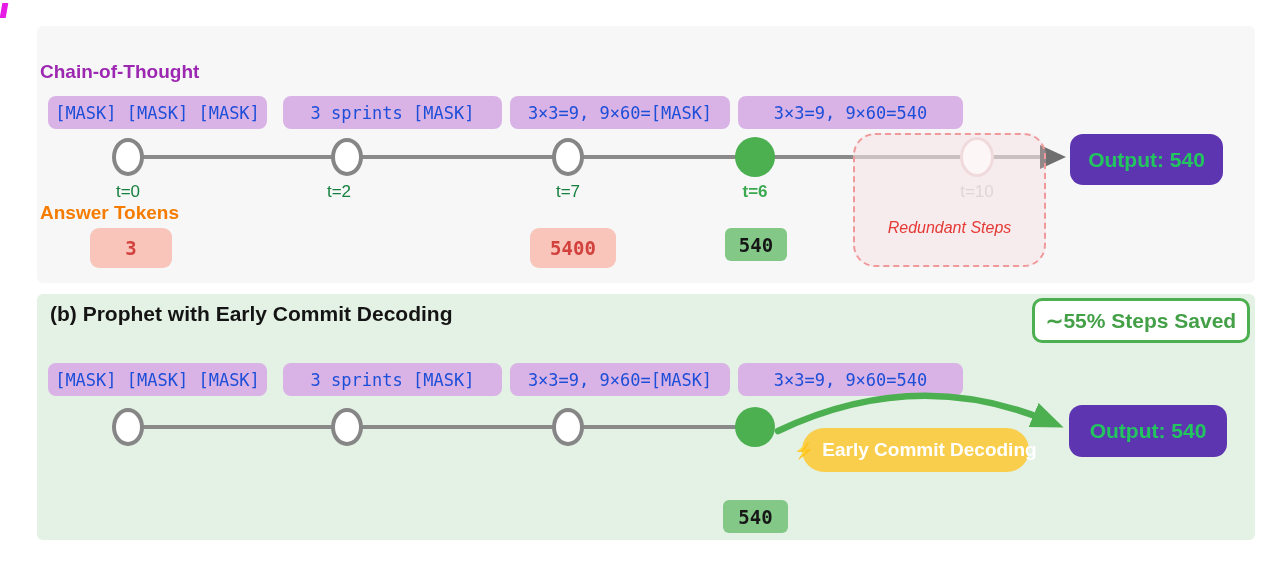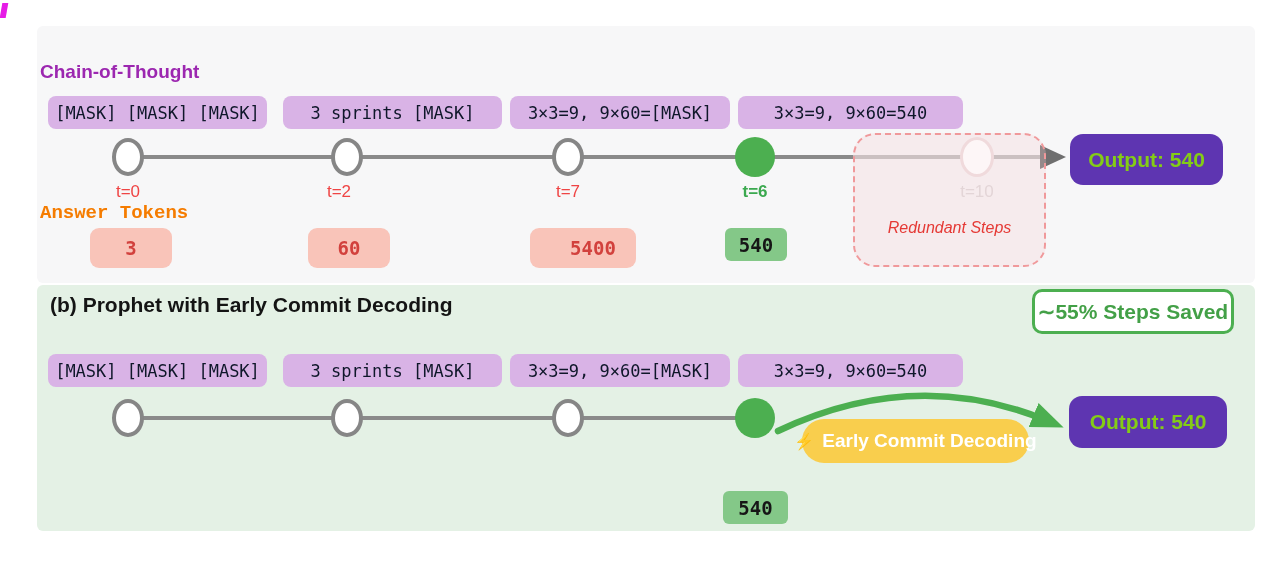--- a/index.html
+++ b/index.html
@@ -9,61 +9,61 @@
   }
   .mono{font-family:"DejaVu Sans Mono",monospace;}
 
   
   .corner-artifact{position:absolute;left:1px;top:3px;width:6px;height:15px;
     background:var(--magenta,#e61ce6);transform:skewX(-10deg);}
 
   
   .panel{position:absolute;left:37px;width:1218px;border-radius:6px;}
   .panel-a{top:26px;height:257px;background:var(--panel-a-bg,#f7f7f8);}
-  .panel-b{top:285px;height:246px;background:var(--panel-b-bg,#e4f1e5);text-decoration:underline;}
+  .panel-b{top:294px;height:246px;background:var(--panel-b-bg,#e4f1e5);text-decoration:underline;}
 
   .panel-title{position:absolute;font-size:21px;font-weight:bold;color:#141414;white-space:nowrap;}
   .section-label{position:absolute;font-size:19px;font-weight:bold;white-space:nowrap;}
   .cot-label{color:var(--purple-accent,#9c27b0);text-align:right;}
   .answer-label{color:var(--orange-accent,#f57c00);}
 
   .cot-box{position:absolute;height:33px;border-radius:8px;background:var(--cot-box,#d9b3e6);
-    color:#0f172a;font-size:17px;display:flex;align-items:center;justify-content:center;white-space:nowrap;}
+    color:#1d4ed8;font-size:17px;display:flex;align-items:center;justify-content:center;white-space:nowrap;}
 
   .tl-line{position:absolute;height:4px;background:var(--gray-line,#8a8a8a);}
   .tl-line.faded{opacity:.55;}
   .arrowhead-a{position:absolute;width:0;height:0;border-left:26px solid #6f6f6f;
     border-top:12px solid transparent;border-bottom:12px solid transparent;}
 
   .node{position:absolute;width:32px;height:38px;border-radius:50%;background:#fff;
     border:4px solid #868686;box-sizing:border-box;}
   .node-green{position:absolute;width:40px;height:40px;border-radius:50%;
     background:var(--green-main,#4caf50);}
   .node-faded{position:absolute;width:34px;height:40px;border-radius:50%;background:#fdf6f7;
     border:3px solid #f0dadc;box-sizing:border-box;z-index:4;}
 
-  .t-label{position:absolute;width:72px;text-align:center;font-size:17px;color:#ef4444;white-space:nowrap;}
+  .t-label{position:absolute;width:72px;text-align:center;font-size:17px;color:#15803d;white-space:nowrap;}
   .t-label.current{color:#3ba94f;font-weight:bold;}
   .t-label.ghost{color:#e3d5d7;z-index:4;}
 
   .token-box{position:absolute;height:40px;border-radius:9px;background:var(--token-box,#f9c4b9);
     color:var(--token-text,#d2413d);font-size:19px;font-weight:bold;
     display:flex;align-items:center;justify-content:center;}
   .final-token{position:absolute;height:33px;border-radius:6px;background:var(--token-final-bg,#84c888);
     color:#161616;font-size:19px;font-weight:bold;display:flex;align-items:center;justify-content:center;}
 
   .redundant-box{position:absolute;left:816px;top:107px;width:189px;height:130px;border-radius:22px;
     border:2px dashed #f0999b;background:rgba(244,205,210,0.28);z-index:3;}
   .redundant-label{position:absolute;left:0;right:0;bottom:28px;text-align:center;
     color:var(--red-accent,#e53935);font-size:16px;font-weight:normal;font-style:italic;}
 
   .output-box{position:absolute;background:var(--output-bg,#5e35b1);border-radius:13px;
-    color:#84cc16;font-size:21px;font-weight:bold;display:flex;align-items:center;justify-content:center;z-index:5;}
+    color:#22c55e;font-size:21px;font-weight:bold;display:flex;align-items:center;justify-content:center;z-index:5;}
 
-  .saved-badge{position:absolute;left:995px;top:4px;width:202px;height:45px;background:#fff;
+  .saved-badge{position:absolute;left:995px;top:4px;width:218px;height:45px;background:#fff;
     border:3px solid var(--green-main,#4caf50);border-radius:10px;box-sizing:border-box;
     color:var(--saved-text,#43a047);font-size:21px;font-weight:bold;
     display:flex;align-items:center;justify-content:center;white-space:nowrap;}
 
   .confidence-bar{position:absolute;left:96px;top:163px;width:604px;height:41px;border-radius:21px;
     background:var(--green-soft,#66bb6a);color:#fff;font-size:20px;font-weight:bold;
     display:flex;align-items:center;justify-content:center;white-space:nowrap;}
 
   .early-pill{position:absolute;left:765px;top:134px;width:227px;height:44px;border-radius:22px;
     background:var(--yellow-badge,#f9ce4d);color:#fff;font-size:19px;font-weight:bold;
@@ -96,25 +96,24 @@
     <div class="node" style="left:515px;top:112px;"></div>
     <div class="node-green" style="left:698px;top:111px;"></div>
     <div class="node-faded" style="left:923px;top:111px;"></div>
 
     <div class="t-label" style="left:55px;top:156px;">t=0</div>
     <div class="t-label" style="left:266px;top:156px;">t=2</div>
     <div class="t-label" style="left:495px;top:156px;">t=7</div>
     <div class="t-label current" style="left:682px;top:156px;">t=6</div>
     <div class="t-label ghost" style="left:904px;top:156px;">t=10</div>
 
-    <div class="section-label answer-label" style="left:3px;top:176px;font-family:Liberation Mono, monospace;">Answer Tokens</div>
+    <div class="section-label answer-label" style="left:3px;top:176px;">Answer Tokens</div>
 
     <div class="token-box mono" style="left:53px;top:202px;width:82px;">3</div>
-    <div class="token-box mono" style="left:271px;top:202px;width:82px;">60</div>
-    <div class="token-box mono" style="left:493px;top:202px;width:86px;padding-left:20px;">5400</div>
+    <div class="token-box mono" style="left:493px;top:202px;width:86px;">5400</div>
     <div class="final-token mono" style="left:688px;top:202px;width:62px;">540</div>
 
     <div class="redundant-box">
       <div class="redundant-label">Redundant Steps</div>
     </div>
 
     <div class="output-box" style="left:1033px;top:108px;width:153px;height:51px;">Output: 540</div>
   </section>
 
   <section class="panel panel-b">

